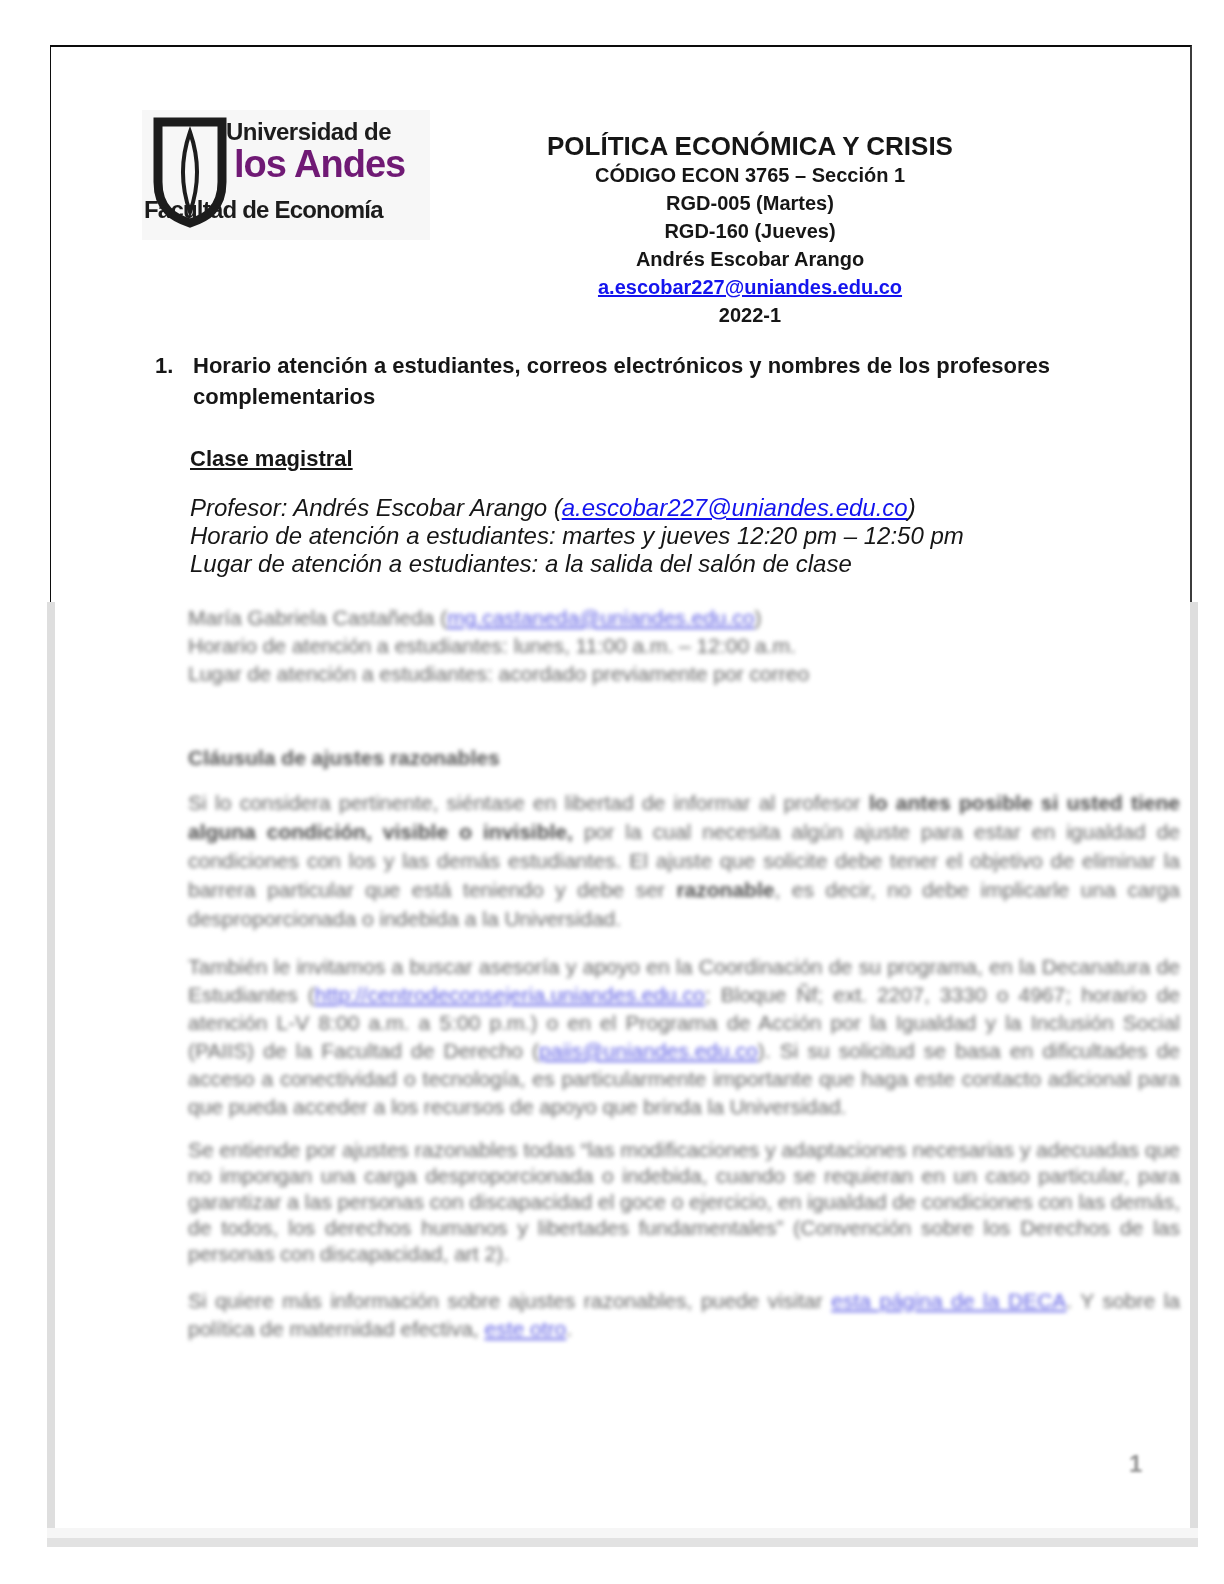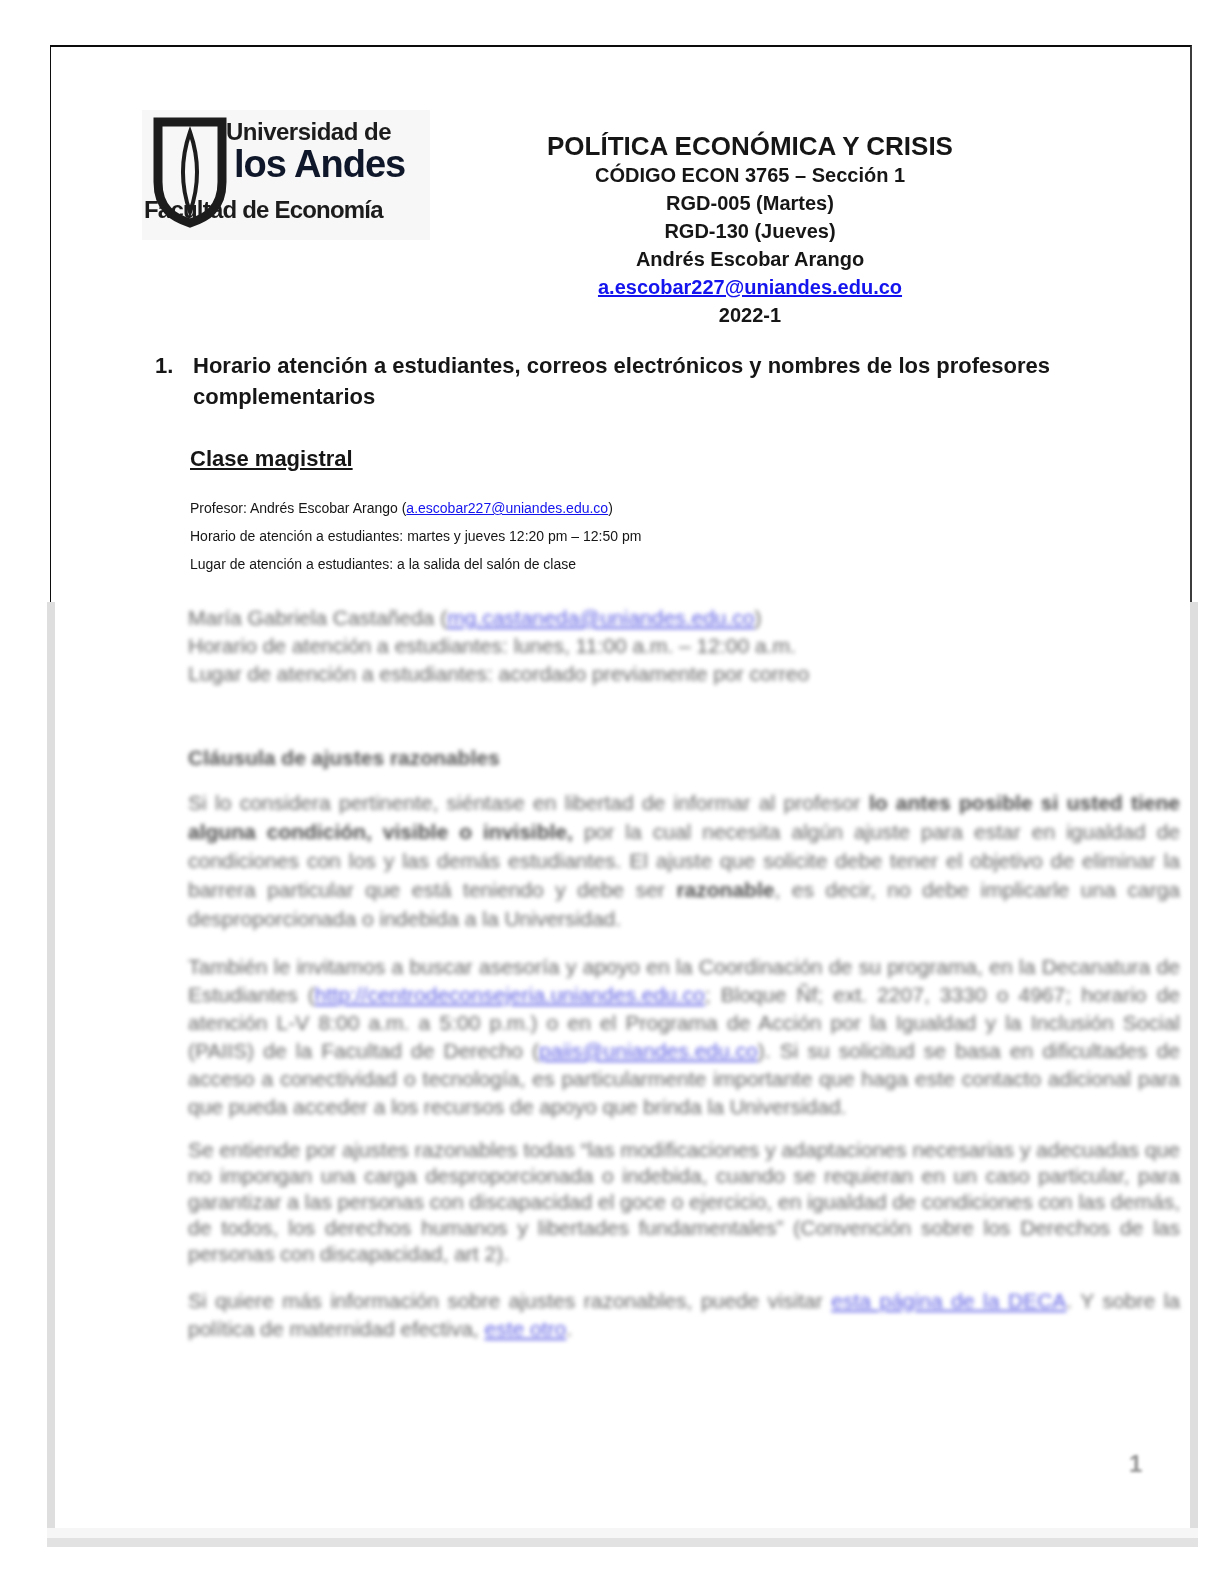--- a/index.html
+++ b/index.html
@@ -14,38 +14,38 @@
   
   .edge-left {left:47px;top:602px;width:8px;height:936px;background:#dedede;}
   .edge-right{left:1190px;top:602px;width:8px;height:936px;background:#dedede;}
   .edge-bottom-light{left:47px;top:1528px;width:1151px;height:10px;background:#f6f6f6;}
   .edge-bottom{left:47px;top:1538px;width:1151px;height:9px;background:#e2e2e2;}
 
   
   .logo{left:142px;top:110px;width:288px;height:130px;background:#f7f7f7;}
   .logo-shield{position:absolute;left:8px;top:6px;}
   .logo-l1{position:absolute;left:84px;top:8px;font-size:24px;font-weight:700;letter-spacing:-0.5px;color:#1c1c1c;}
-  .logo-l2{position:absolute;left:92px;top:33px;font-size:38px;font-weight:700;letter-spacing:-1px;color:#0f172a;}
+  .logo-l2{position:absolute;left:92px;top:33px;font-size:38px;font-weight:700;letter-spacing:-1px;color:#701a75;}
   .logo-l3{position:absolute;left:2px;top:86px;font-size:24px;font-weight:700;letter-spacing:-0.8px;color:#1c1c1c;}
 
   
   .titleblock{left:400px;top:131px;width:700px;text-align:center;line-height:28px;}
   .t-main{font-size:26px;font-weight:700;line-height:30px;}
   .t-line{font-size:20px;font-weight:700;}
   a.hdr-link{color:#1414ee;font-weight:700;text-decoration:underline;}
 
   
   .sec1{left:155px;top:350px;width:975px;font-size:22px;font-weight:700;line-height:31px;}
   .sec1-num{position:absolute;left:0;top:0;}
   .sec1-text{margin-left:38px;}
 
   .class-heading{left:190px;top:434px;font-size:22px;font-weight:700;text-decoration:underline;margin-top:12px;}
 
   
-  .contact{left:190px;top:494px;width:900px;font-size:14px;line-height:28px;}
+  .contact{left:190px;top:494px;width:900px;font-size:24px;line-height:28px;font-style:italic;}
   .contact div{white-space:nowrap;}
   a.rl{color:#1414ee;text-decoration:underline;}
   .rb{font-weight:700;}
 
   
   .blurred{left:188px;top:604px;width:992px;filter:blur(2.2px);color:#686868;font-size:21px;}
   .blurred .contact2{line-height:28px;}
   .blurred a.rl{color:#5c5ce4;}
   .blurred .rb{color:#4c4c4c;}
   .clause-heading{margin-top:56px;font-weight:700;color:#555555;line-height:28px;}
@@ -75,21 +75,21 @@
   </span>
   <span class="logo-l1">Universidad de</span>
   <span class="logo-l2">los Andes</span>
   <span class="logo-l3">Facultad de Economía</span>
 </div>
 
 <div class="abs titleblock">
   <div class="t-main">POLÍTICA ECONÓMICA Y CRISIS</div>
   <div class="t-line">CÓDIGO ECON 3765 – Sección 1</div>
   <div class="t-line">RGD-005 (Martes)</div>
-  <div class="t-line">RGD-130 (Jueves)</div>
+  <div class="t-line">RGD-160 (Jueves)</div>
   <div class="t-line">Andrés Escobar Arango</div>
   <div class="t-line"><a class="hdr-link" href="#">a.escobar227@uniandes.edu.co</a></div>
   <div class="t-line">2022-1</div>
 </div>
 
 <div class="abs sec1">
   <span class="sec1-num">1.</span>
   <div class="sec1-text">Horario atención a estudiantes, correos electrónicos y nombres de los profesores complementarios</div>
 </div>
 

